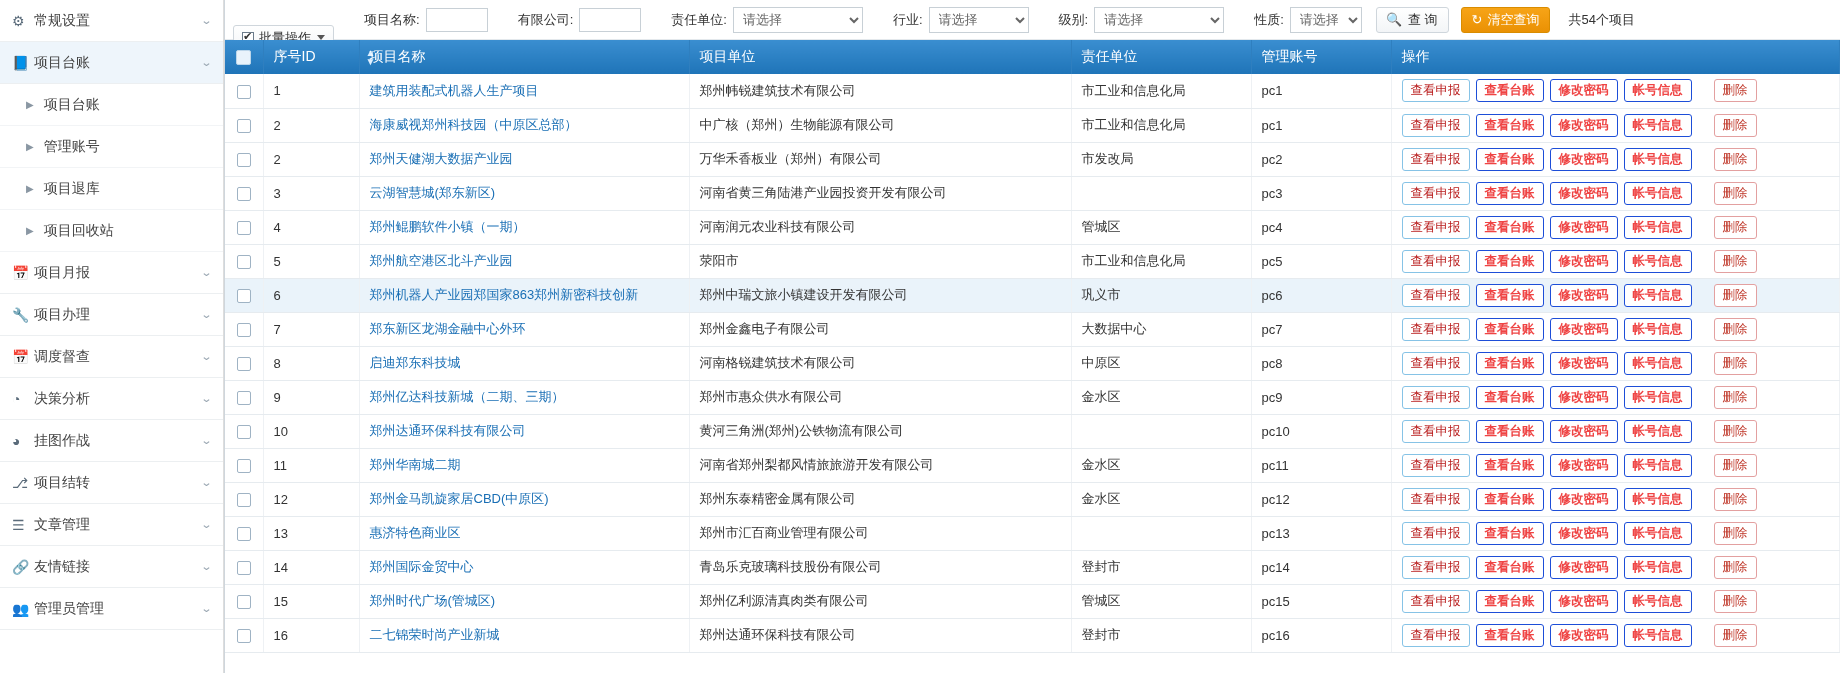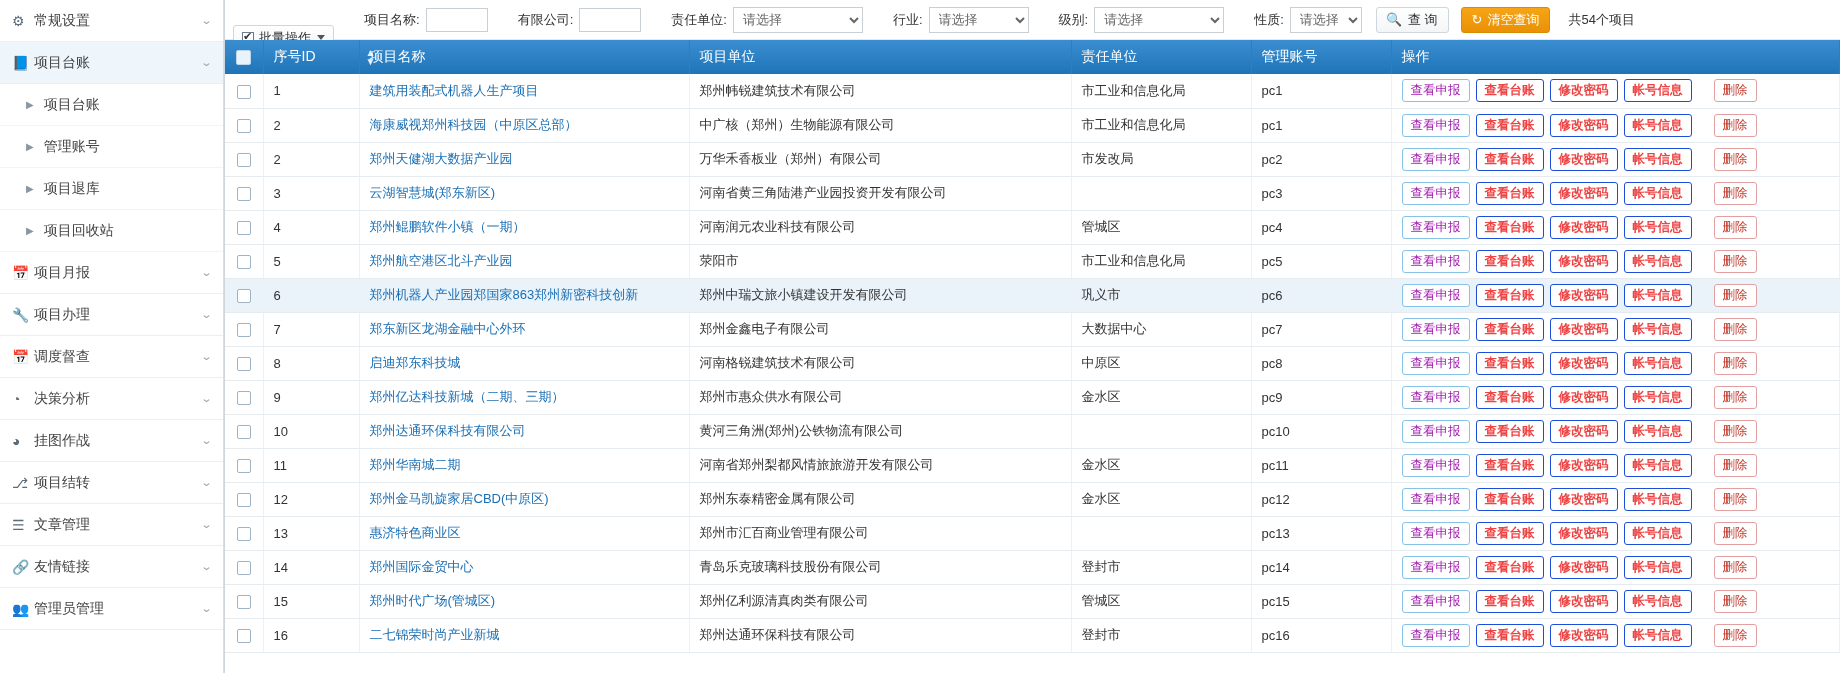--- a/index.html
+++ b/index.html
@@ -248,21 +248,21 @@
     display: inline-block;
     height: 23px;
     line-height: 21px;
     padding: 0 8px;
     border-radius: 3px;
     font-size: 12.5px;
     background: #fff;
     cursor: pointer;
     white-space: nowrap;
   }
-  .op-blue { border: 1px solid #86c3e6; color: #a21caf; }
+  .op-blue { border: 1px solid #86c3e6; color: #b91c1c; }
   .op-green { border: 1px solid #1d4ed8; color: #ef4444; font-weight: bold; }
   .op-red { border: 1px solid #e3a0a0; color: #c0392b; margin-left: 16px; }
 
   
   .vscroll {
     position: absolute;
     right: 0; top: 0;
     width: 0px; height: 100%;
   }
 </style>

